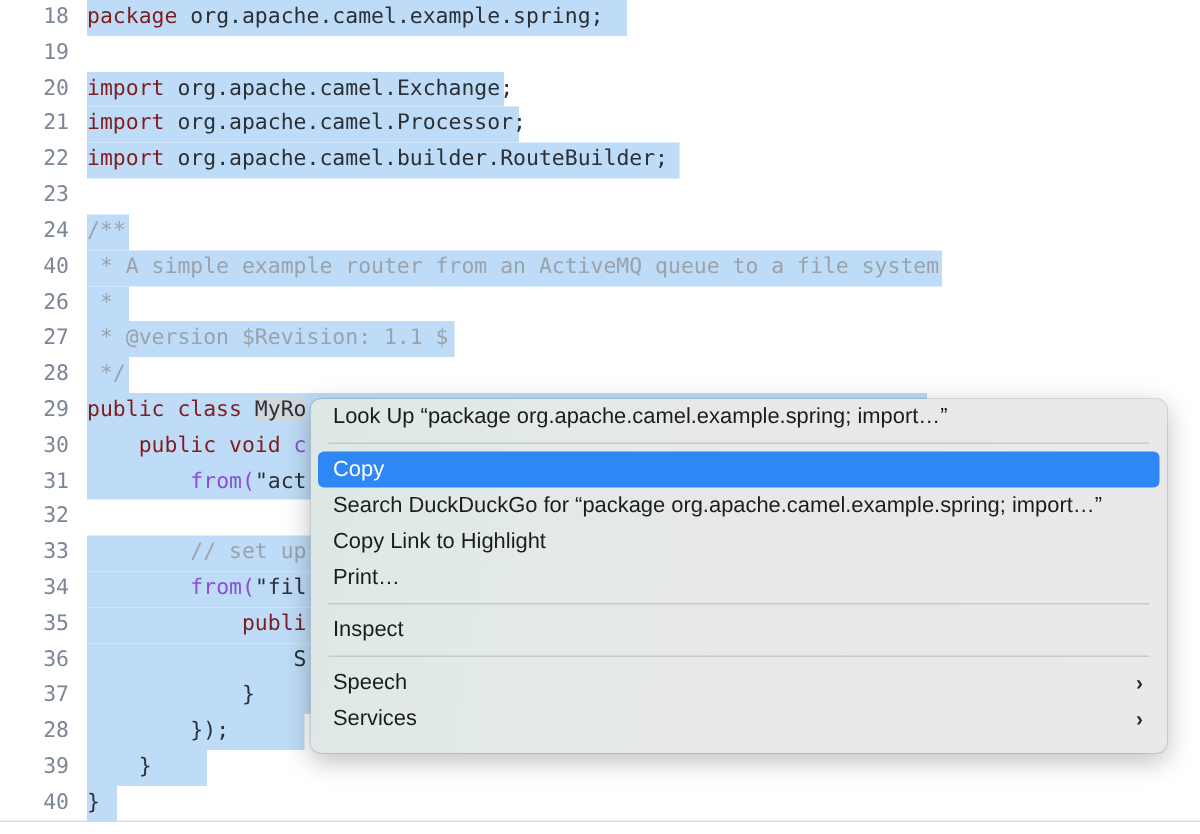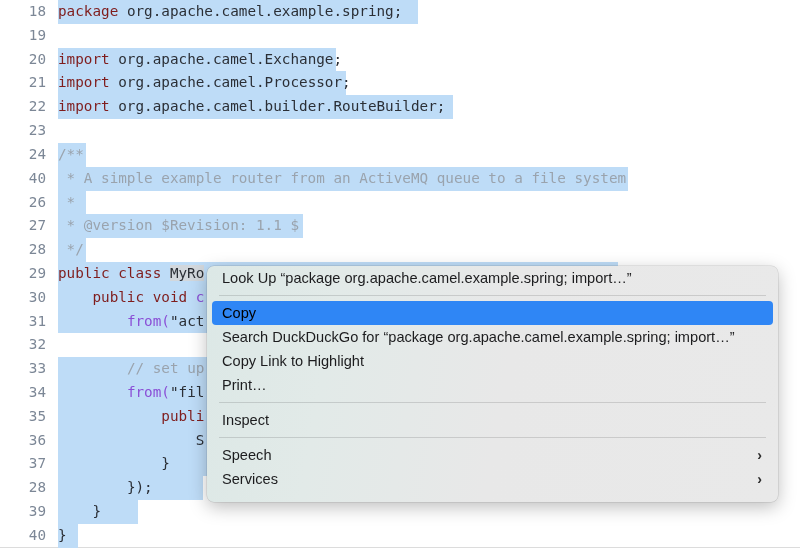--- a/index.html
+++ b/index.html
@@ -50,21 +50,21 @@
     font-size:14.6px;color:#1c1c1e;
     overflow:hidden;
     box-sizing:border-box;
     padding:0 0;
   }
   .mi{
     position:relative;height:24px;line-height:24px;
     margin:0 5px;padding:0 10px;border-radius:4px;white-space:nowrap;
     overflow:hidden;text-overflow:ellipsis;
   }
-  .mi.hl{background:#2f86f5;color:#000000;}
+  .mi.hl{background:#2f86f5;color:#ffffff;}
   .mi .arrow{
     position:absolute;right:11px;top:0;line-height:24px;
     font-size:14px;color:#2b2b2b;font-weight:bold;
   }
   .msep{height:1px;background:rgba(0,0,0,.13);margin:5px 12px 5px 12px;}
 </style>
 </head>
 <body>
 
 <div id="stage">

